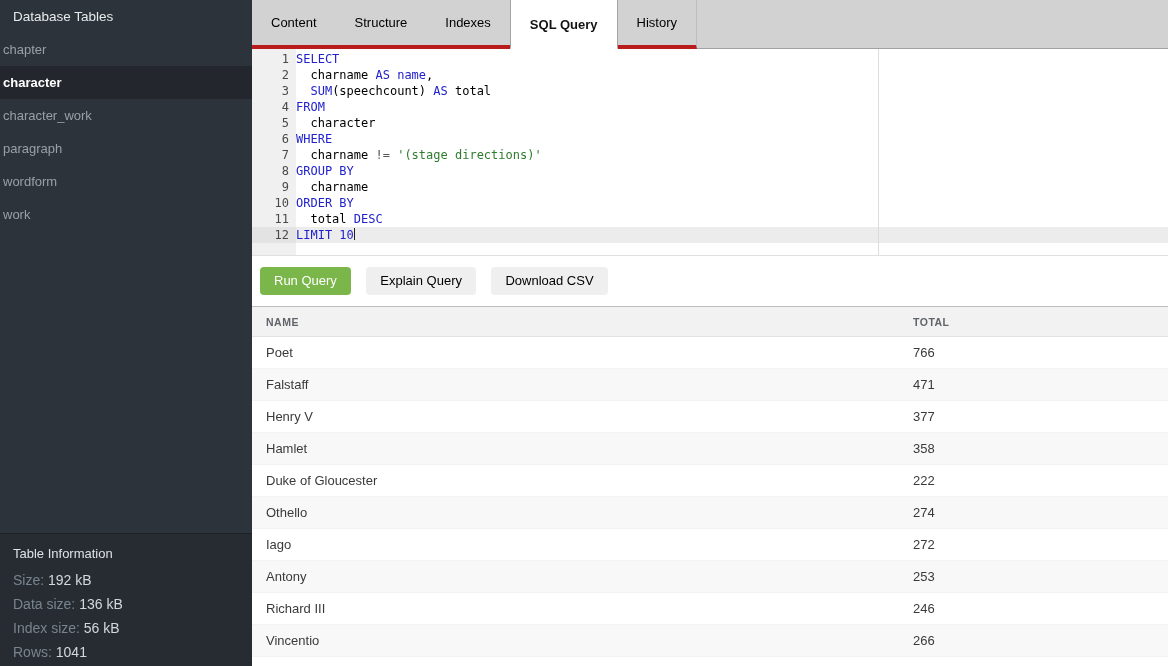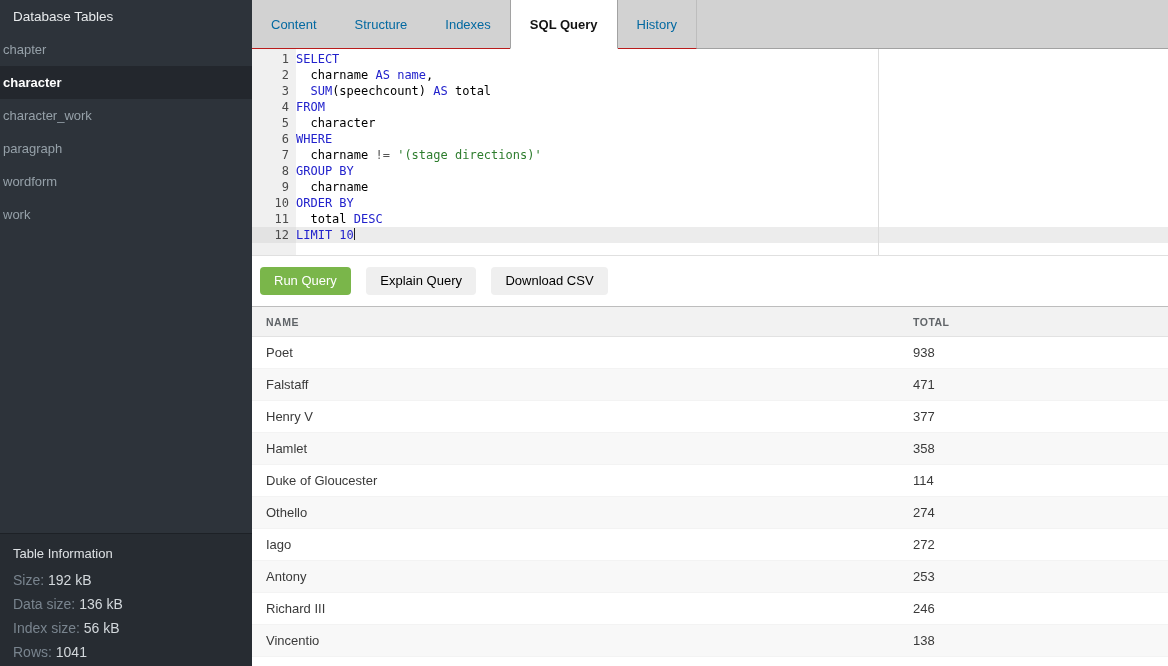--- a/index.html
+++ b/index.html
@@ -23,22 +23,22 @@
   .ti-stat{font-size:14px; line-height:24px;}
   .ti-label{color:#79848e;}
   .ti-value{color:#d3d8dc;}
 
   
   .main{position:absolute; left:252px; top:0; right:0; bottom:0; background:#fff;}
 
   
   .tabbar{height:49px; background:var(--tabbar-bg); display:flex; align-items:stretch;}
   .tabs{display:flex; align-items:stretch;}
-  .tab{display:flex; align-items:center; padding:0 19px; font-size:13px; color:#0369a1;
-       border-bottom:1px solid #b91c1c; cursor:default;}
+  .tab{display:flex; align-items:center; padding:0 19px; font-size:13px; color:#000000;
+       border-bottom:4px solid #b91c1c; cursor:default;}
   .tab.active{background:#ffffff; color:#141414; font-weight:bold;
        border-left:1px solid #a2a2a2; border-right:1px solid #a2a2a2; border-bottom:1px solid #ffffff;}
   .tabs .tab:last-child{border-right:1px solid #bdbdbd;}
   .tab-filler{flex:1; border-bottom:1px solid #a2a2a2;}
 
   
   .editor{position:relative; height:207px; border-bottom:1px solid #e0e0e0; background:#fff;
           font-family:"DejaVu Sans Mono","Liberation Mono",monospace; font-size:12px;}
   .gutter-backdrop{position:absolute; left:0; top:0; bottom:0; width:44px; background:#f0f0f0; z-index:0;}
   .vdivider{position:absolute; left:626px; top:0; bottom:0; width:1px; background:#dcdcdc; z-index:2;}
@@ -216,41 +216,41 @@
       <thead>
         <tr>
           <th class="c-name">NAME</th>
           <th class="c-total">TOTAL</th>
         </tr>
       </thead>
       <tbody>
 
           <tr>
             <td class="c-name">Poet</td>
-            <td class="c-total">938</td>
+            <td class="c-total">766</td>
           </tr>
 
           <tr>
             <td class="c-name">Falstaff</td>
             <td class="c-total">471</td>
           </tr>
 
           <tr>
             <td class="c-name">Henry V</td>
             <td class="c-total">377</td>
           </tr>
 
           <tr>
             <td class="c-name">Hamlet</td>
             <td class="c-total">358</td>
           </tr>
 
           <tr>
             <td class="c-name">Duke of Gloucester</td>
-            <td class="c-total">114</td>
+            <td class="c-total">222</td>
           </tr>
 
           <tr>
             <td class="c-name">Othello</td>
             <td class="c-total">274</td>
           </tr>
 
           <tr>
             <td class="c-name">Iago</td>
             <td class="c-total">272</td>
@@ -261,19 +261,19 @@
             <td class="c-total">253</td>
           </tr>
 
           <tr>
             <td class="c-name">Richard III</td>
             <td class="c-total">246</td>
           </tr>
 
           <tr>
             <td class="c-name">Vincentio</td>
-            <td class="c-total">138</td>
+            <td class="c-total">266</td>
           </tr>
         </tbody>
     </table>
   </div>
 
 </main>
 
 </body></html>

